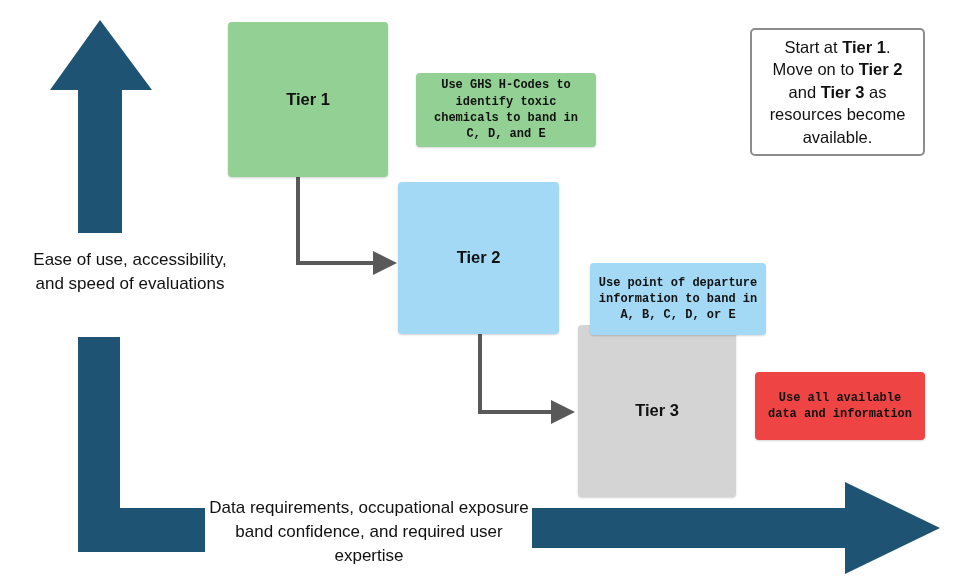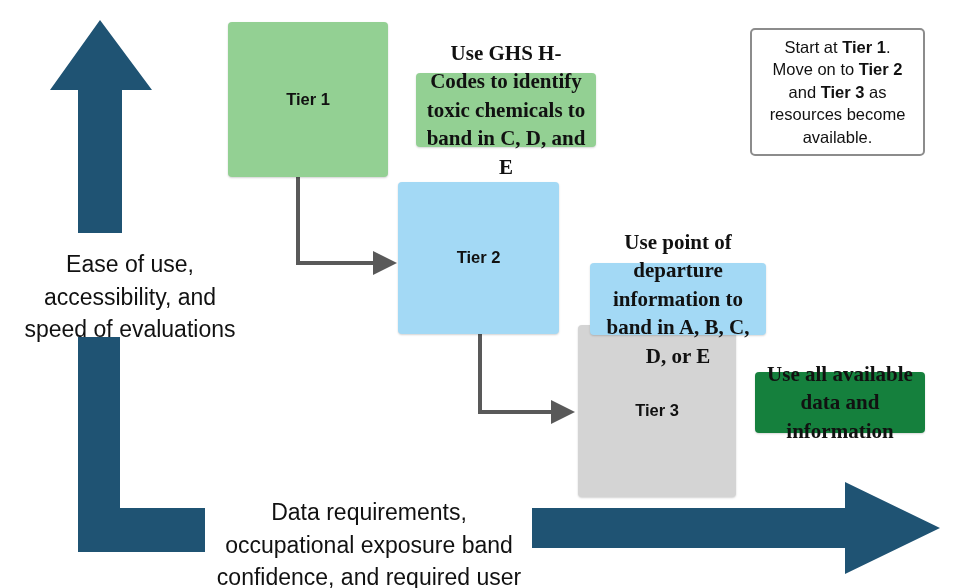--- a/index.html
+++ b/index.html
@@ -63,40 +63,40 @@
 
   
   .callout {
     position: absolute;
     box-sizing: border-box;
     border-radius: 4px;
     display: flex;
     align-items: center;
     justify-content: center;
     text-align: center;
-    font-family: Liberation Serif, serif;
-    font-size: 21px;
+    font-family: Liberation Mono, monospace;
+    font-size: 12px;
     font-weight: bold;
     line-height: 1.36;
     color: #111111;
     padding: 6px 8px;
     box-shadow: 0 1px 2px rgba(0,0,0,0.16);
   }
   #callout-tier1 {
     left: 416px; top: 73px; width: 180px; height: 74px;
     background: #93d093;
   }
   #callout-tier2 {
     left: 590px; top: 219px; width: 176px; height: 72px;
     background: #a3d9f5;
     margin-top: 44px;
   }
   #callout-tier3 {
-    left: 755px; top: 372px; width: 170px; height: 61px;
-    background: #15803d;
+    left: 755px; top: 372px; width: 170px; height: 68px;
+    background: #ef4444;
   }
 
   
   #instruction-note {
     position: absolute;
     left: 750px; top: 28px; width: 175px; height: 128px;
     box-sizing: border-box;
     background: #ffffff;
     border: 2px solid #8c8c8c;
     border-radius: 5px;
@@ -110,21 +110,21 @@
     color: #111111;
     padding: 4px 16px;
   }
   #instruction-note b { font-weight: bold; }
 
   
   .axis-label {
     position: absolute;
     text-align: center;
     font-family: "Liberation Sans", sans-serif;
-    font-size: 23px;
+    font-size: 17px;
     line-height: 1.42;
     color: #111111;
   }
   #axis-label-vertical {
     left: 18px; top: 248px; width: 224px;
   }
   #axis-label-horizontal {
     left: 208px; top: 496px; width: 322px;
   }
 </style>

